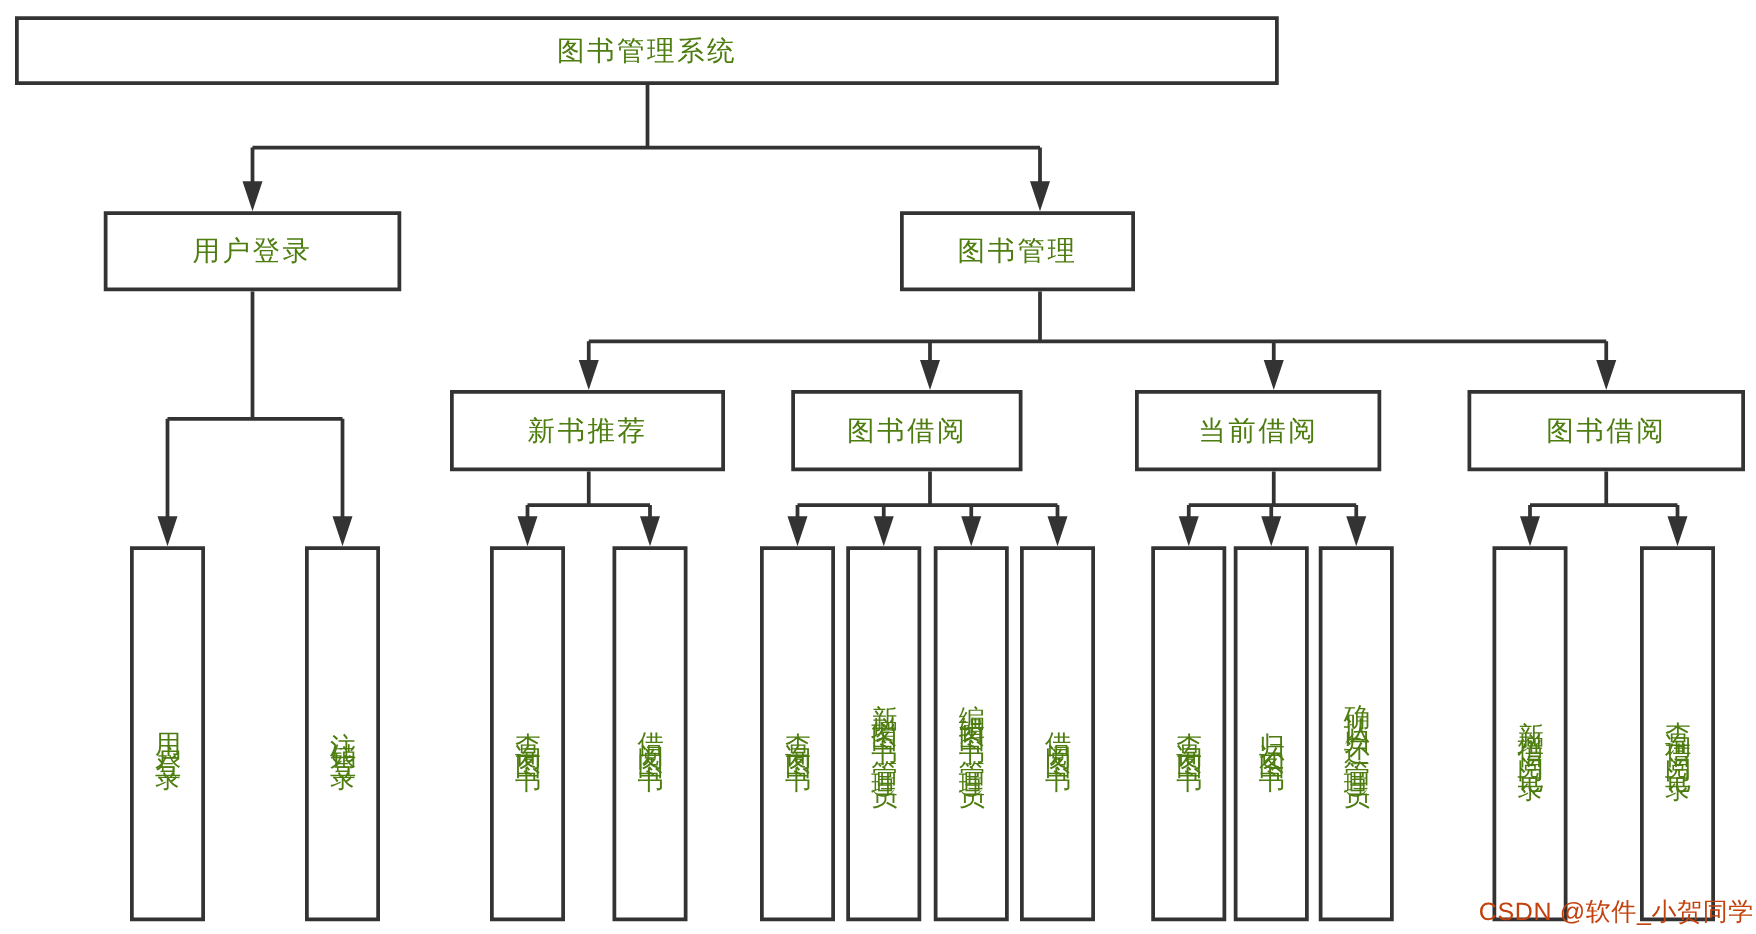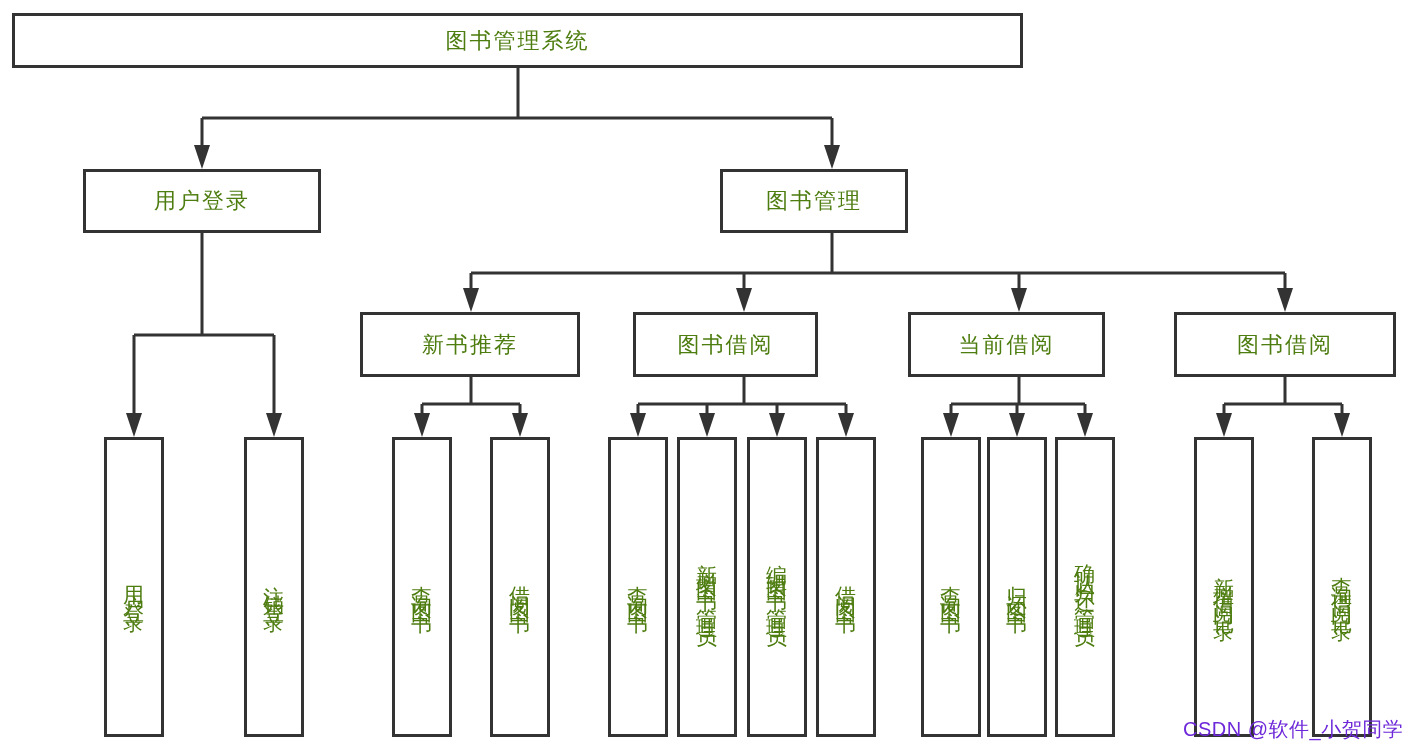--- a/index.html
+++ b/index.html
@@ -40,21 +40,21 @@
     letter-spacing: 9px;
     font-size: 21px;
     line-height: 1;
   }
   .watermark {
     position: absolute;
     left: 1183px;
     top: 716px;
     font-size: 20px;
     letter-spacing: 0.5px;
-    color: #6d28d9;
+    color: #c2410c;
     z-index: 3;
     white-space: nowrap;
   }
 </style>
 </head>
 <body>
 
 <div class="canvas">
 
   <svg class="lines" viewBox="0 0 1405 747" xmlns="http://www.w3.org/2000/svg" aria-hidden="true">

